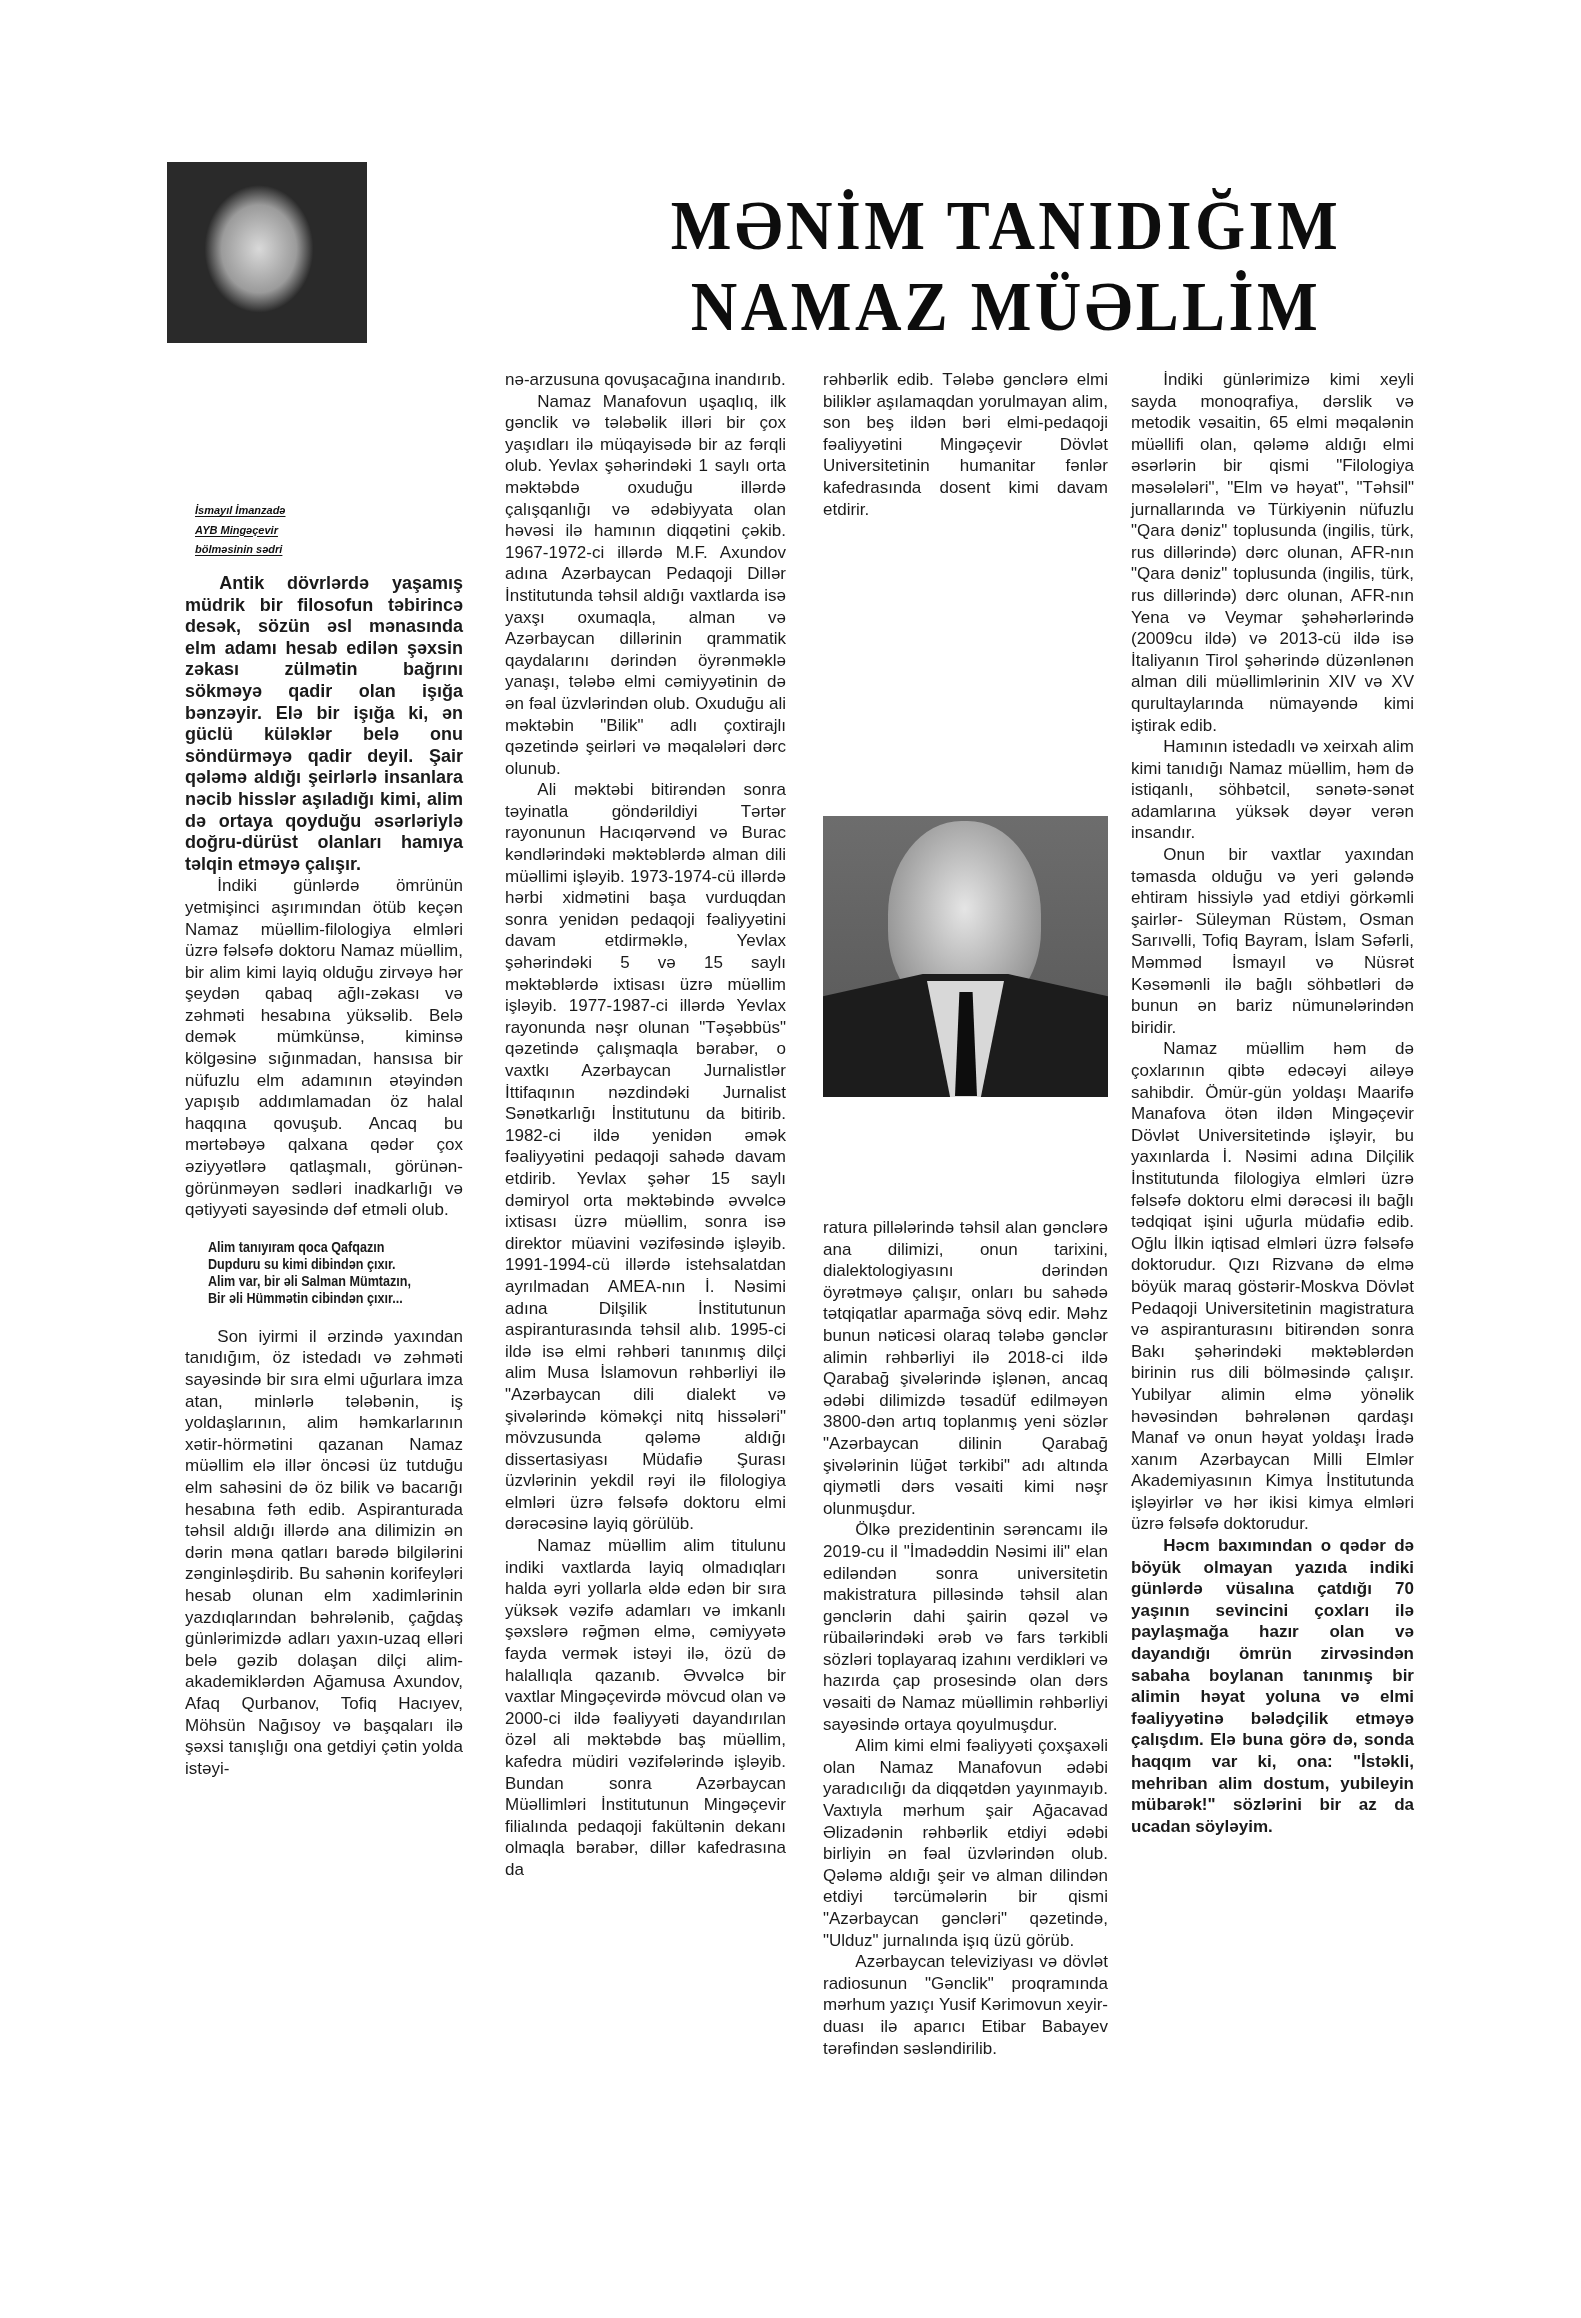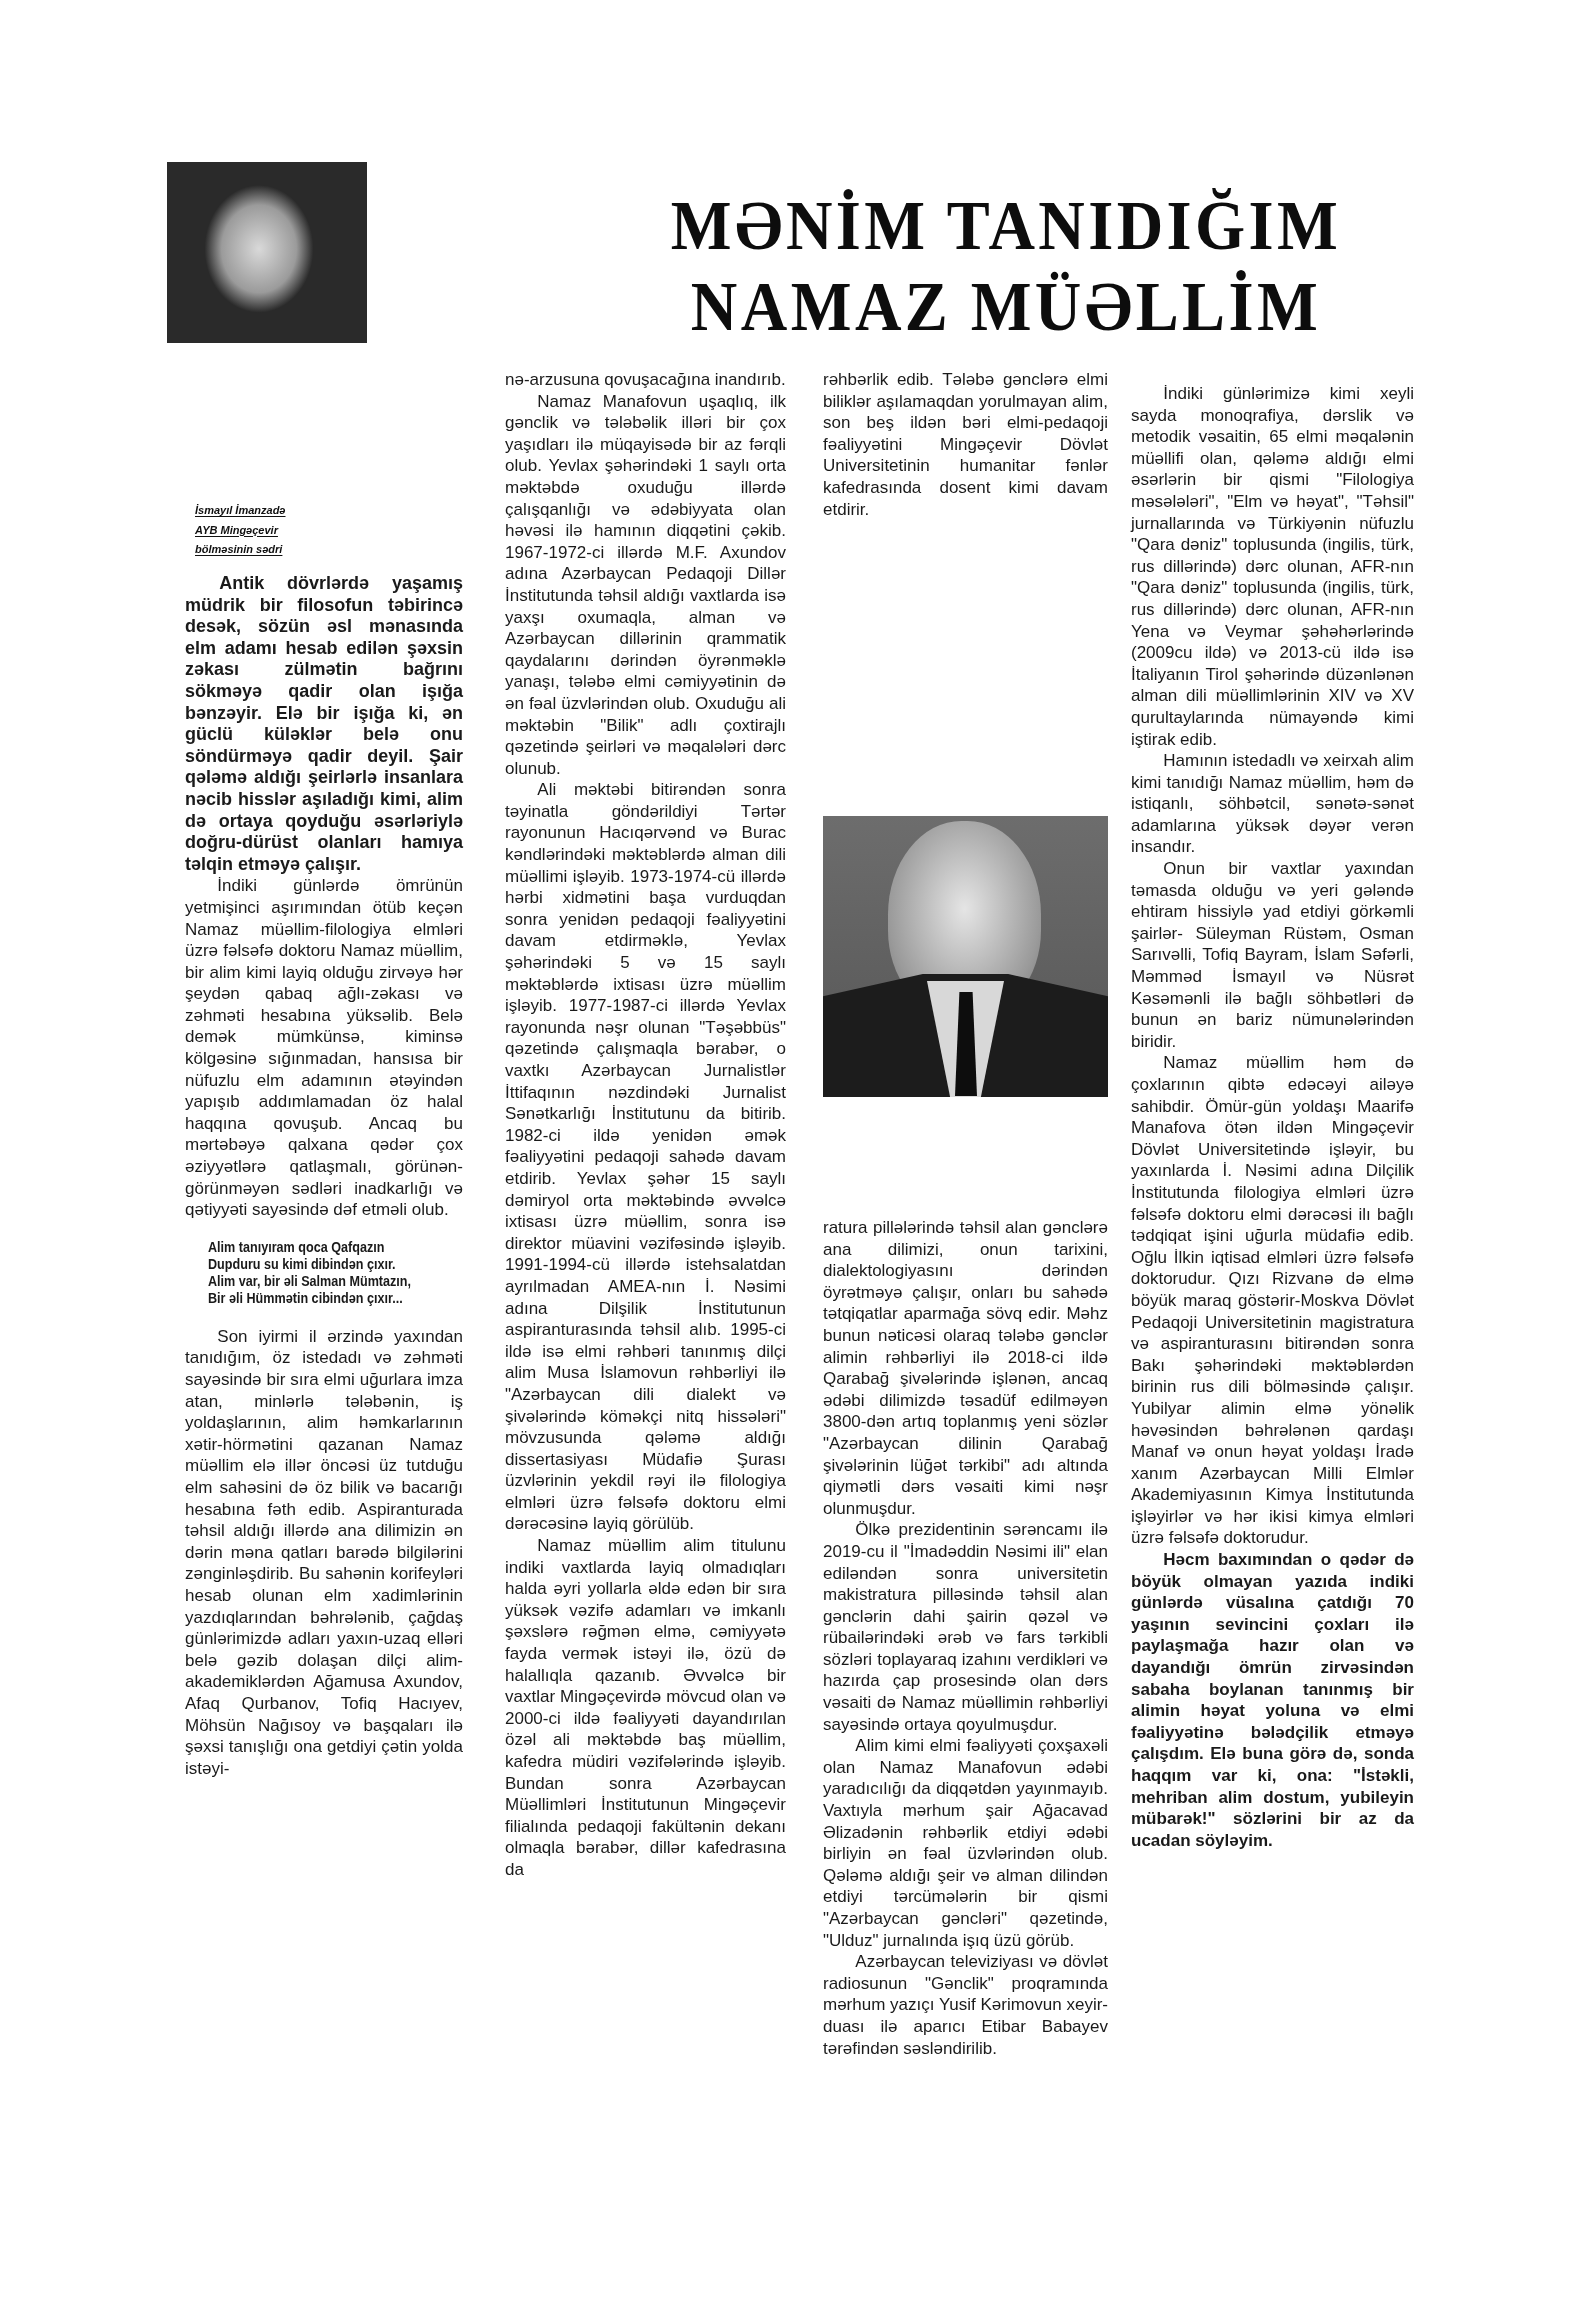--- a/index.html
+++ b/index.html
@@ -29,21 +29,21 @@
     font-size: 11px; line-height: 19.5px; }
   .byline div { text-decoration: underline; text-underline-offset: 1.9px; }
 
   .col { position: absolute; font-size: 17px; line-height: 21.6px; text-align: justify; hyphens: manual; color: #1a1a1a; }
   .col p { margin: 0; text-indent: 1.9em; }
   .col p.noindent { text-indent: 0; }
   .col-1 { left: 185px; top: 573px; width: 278px; }
   .col-2 { left: 505px; top: 369px; width: 281px; }
   .col-3a { left: 823px; top: 369px; width: 285px; }
   .col-3b { left: 823px; top: 1217px; width: 285px; }
-  .col-4 { left: 1131px; top: 383px; width: 283px; }
+  .col-4 { left: 1131px; top: 369px; width: 283px; }
 
   .lead { font-weight: bold; font-size: 18px; line-height: 21.6px; }
   .poem { margin: 18.5px 0 18.5px 23px; font-weight: bold; font-size: 14px; line-height: 17px; transform: scaleX(0.9); transform-origin: left top; }
   .poem div { text-indent: 0; white-space: nowrap; }
   .boldpara { font-weight: bold; }
 </style>
 </head>
 <body>
 
 <div class="page">

